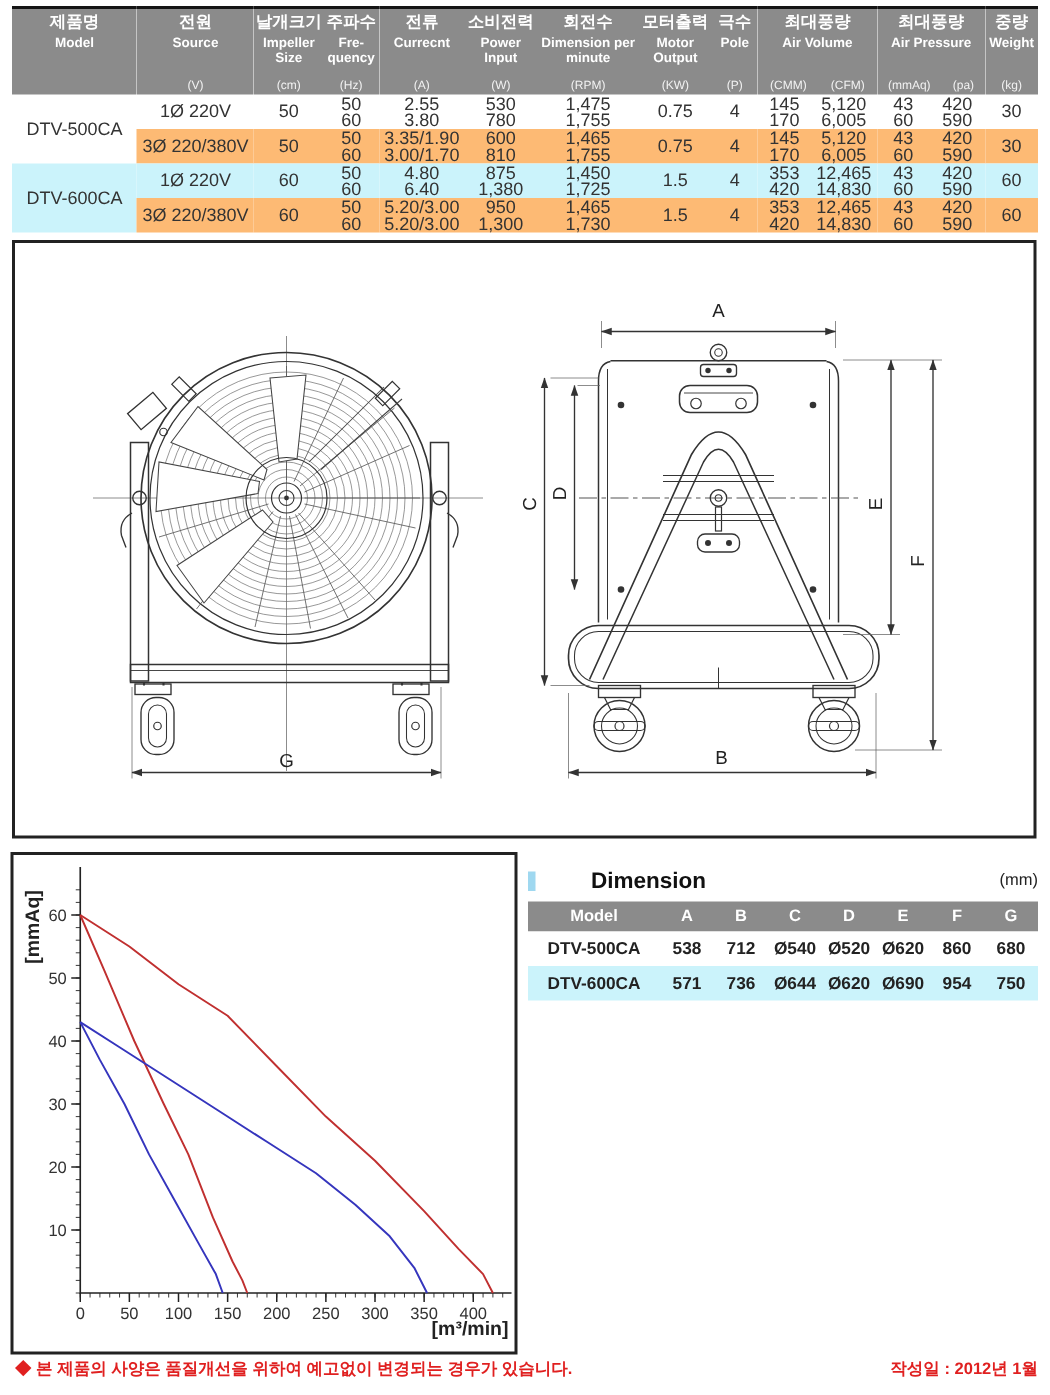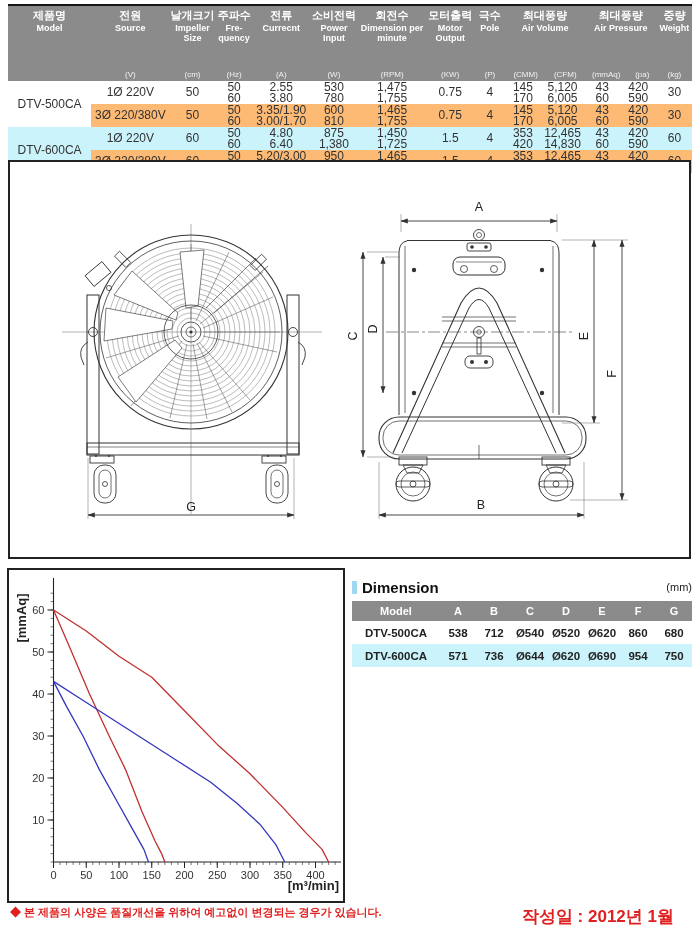--- a/index.html
+++ b/index.html
@@ -3,21 +3,21 @@
 <meta charset="utf-8">
 <style>
   html,body{margin:0;padding:0;background:#fff;}
   .page{position:relative;width:700px;height:930px;background:#fff;
         font-family:"Liberation Sans",sans-serif;overflow:hidden;}
 
   
   .spec-wrap{position:absolute;left:8px;top:4px;width:684px;}
   table.spec{border-collapse:collapse;table-layout:fixed;width:684px;border-top:2px solid #151515;}
   table.spec th{background:#8b8b8b;color:#fff;font-weight:bold;vertical-align:top;
-                position:relative;height:52px;padding:3px 0 20px 0;}
+                position:relative;height:52px;padding:3px 0 2px 0;}
   table.spec th .kor{font-size:11px;line-height:13px;}
   table.spec th .eng{font-size:9px;font-weight:bold;line-height:10px;margin-top:1px;}
   table.spec th .unit{position:absolute;bottom:2px;left:0;width:100%;font-size:8px;
                       font-weight:normal;color:#f2f2f2;display:flex;justify-content:space-around;}
   table.spec td{font-size:12px;color:#333;text-align:center;vertical-align:middle;
                 height:23px;padding:0;line-height:11px;white-space:pre-line;}
   td.bg-white{background:#ffffff;} td.bg-blue{background:#fdba74;} td.bg-cyan{background:#cbf3fb;}
 
   
   .draw-box{position:absolute;left:8px;top:160px;width:679px;height:395px;
@@ -30,29 +30,29 @@
   
   .chart-box{position:absolute;left:7px;top:568px;width:334px;height:331px;
              border:2px solid #222;background:#fff;}
   .ticklbl{font-family:"Liberation Sans",sans-serif;font-size:11px;fill:#333;}
   .axlbl{font-family:"Liberation Sans",sans-serif;font-size:13px;font-weight:bold;fill:#222;}
 
   
   .dim-panel{position:absolute;left:352px;top:578px;width:340px;}
   .dim-title-row{display:flex;align-items:center;height:18px;}
   .dim-bar{width:5px;height:13px;background:#9fd8f0;margin-right:5px;}
-  .dim-title{font-size:15px;font-weight:bold;color:#111;flex:1;}
+  .dim-title{font-size:15px;font-weight:bold;color:#111;flex:1;margin-left:32px;}
   .dim-unit{font-size:11px;color:#222;}
   table.dimt{border-collapse:collapse;table-layout:fixed;width:340px;margin-top:5px;}
   table.dimt th{background:#8b8b8b;color:#fff;font-size:11px;font-weight:bold;height:20px;padding:0;}
   table.dimt td{font-size:11.5px;font-weight:bold;color:#222;text-align:center;height:23px;padding:0;}
 
   
   .footer-note{position:absolute;left:10px;top:905px;font-size:11px;font-weight:bold;color:#e02020;}
-  .footer-date{position:absolute;right:26px;top:905px;font-size:17px;font-weight:bold;color:#e02020;}
+  .footer-date{position:absolute;right:8px;top:905px;font-size:11px;font-weight:bold;color:#e02020;}
 </style>
 </head>
 <body>
 
 <div class="page">
 
   <div class="spec-wrap">
     <table class="spec">
       <colgroup>
         <col style="width:83px">

